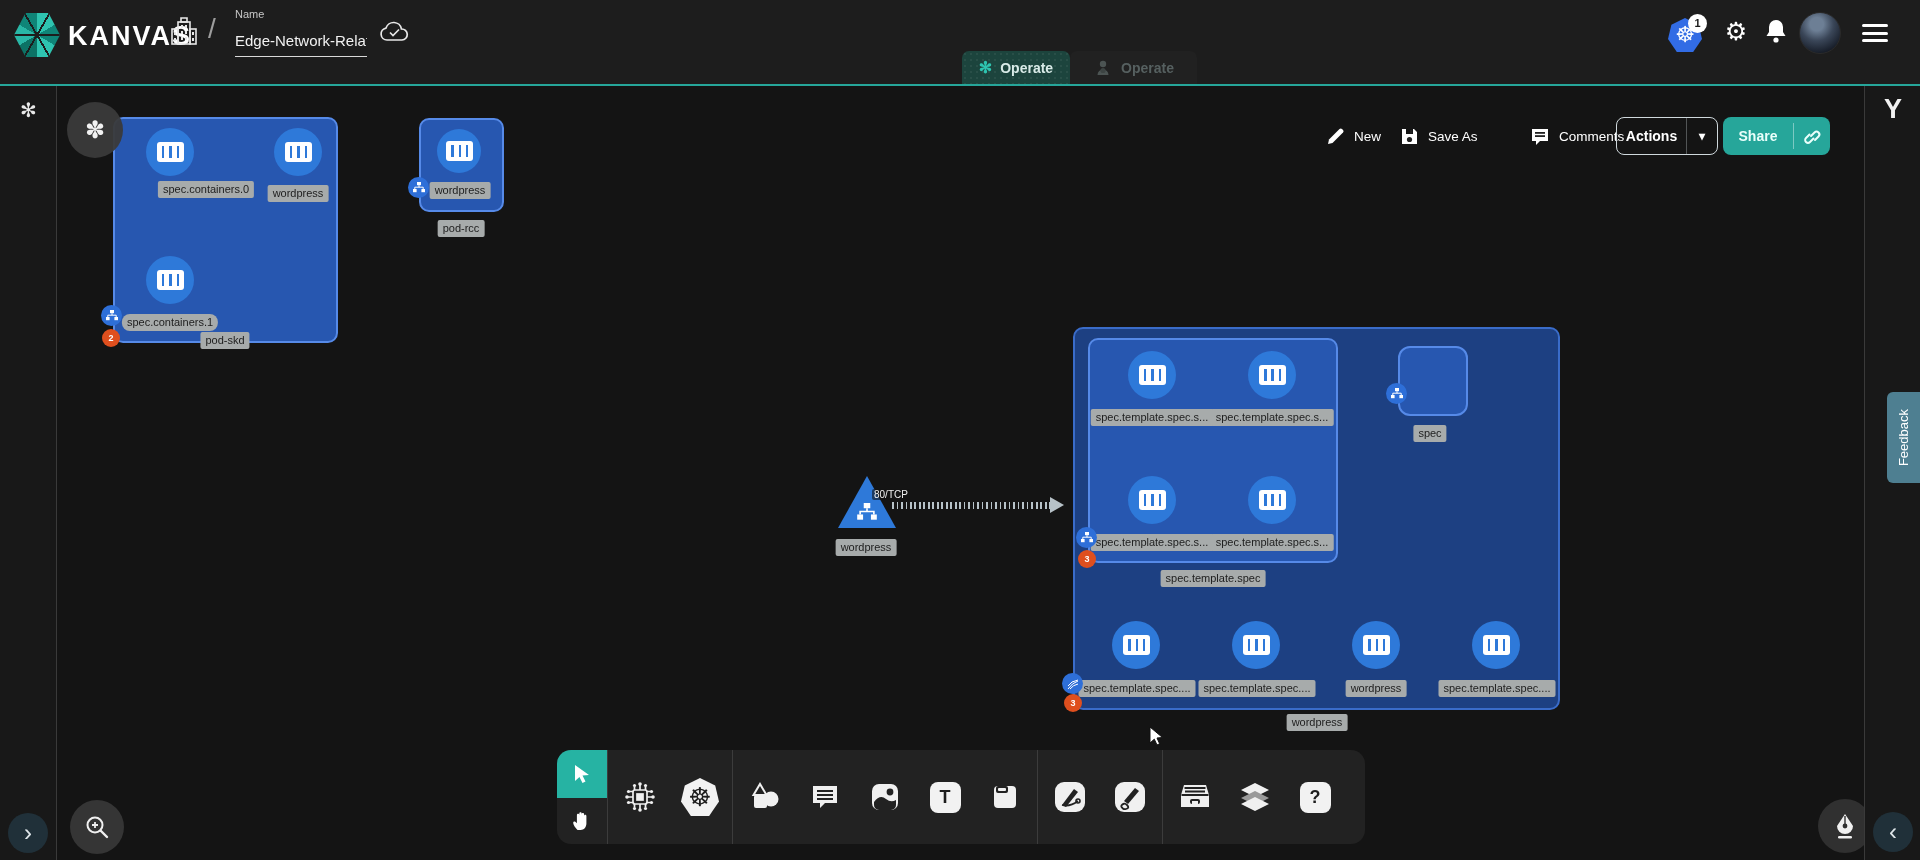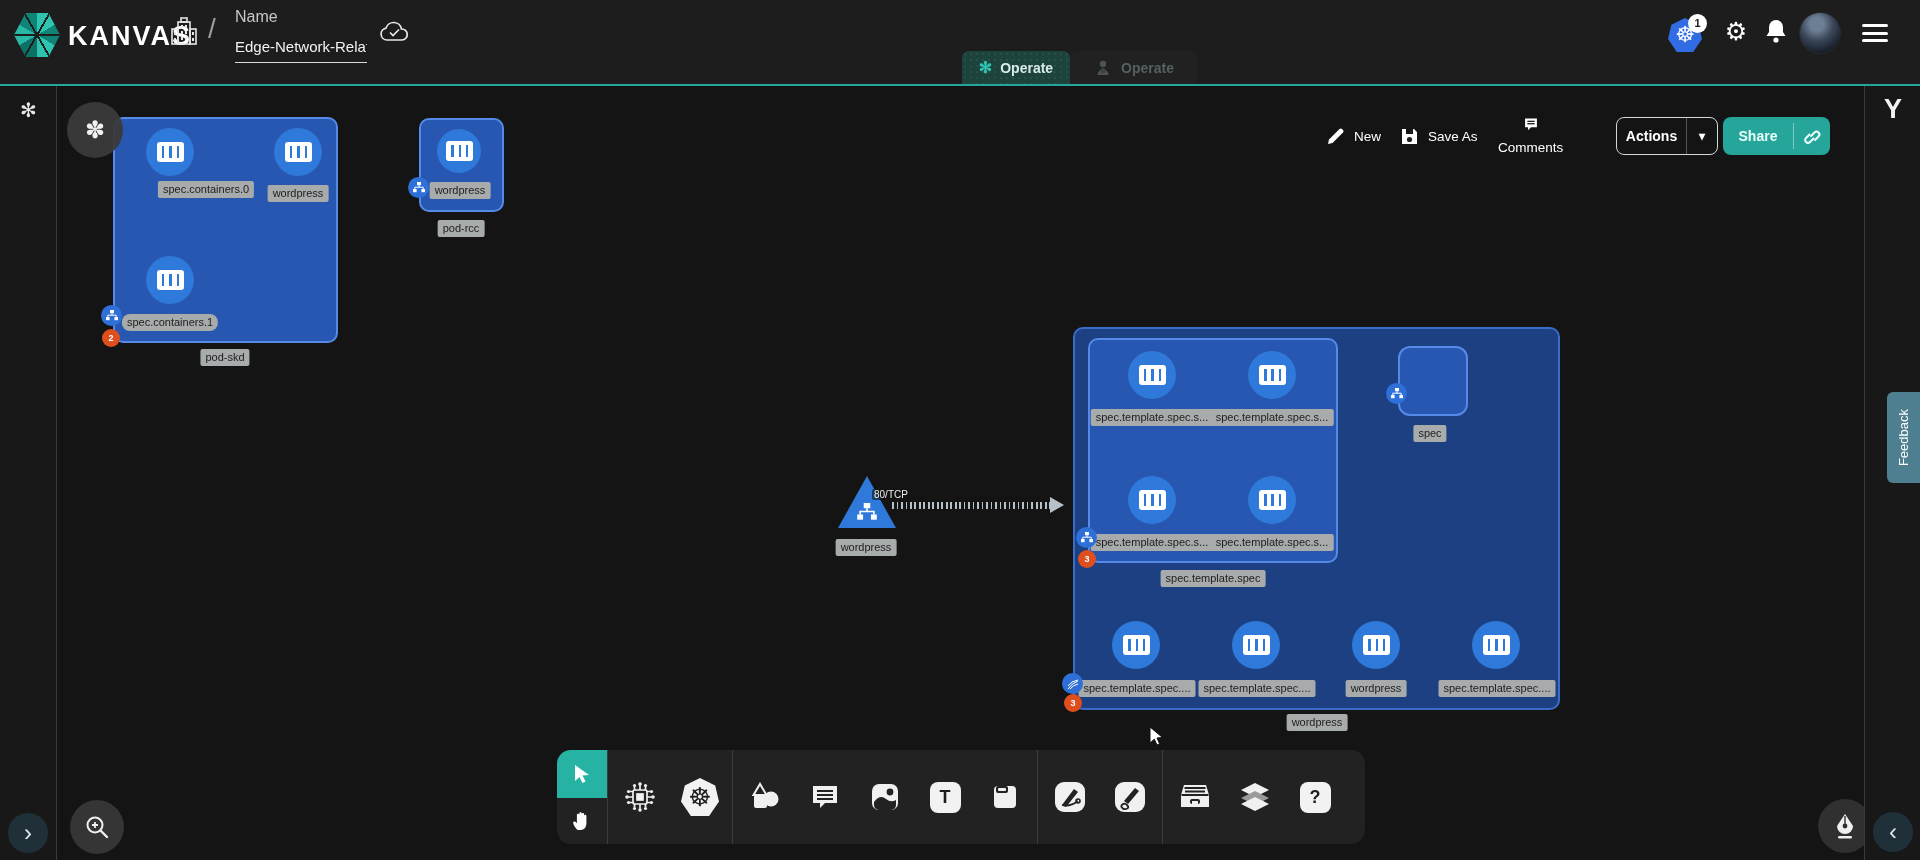--- a/index.html
+++ b/index.html
@@ -13,21 +13,21 @@
     clip-path:polygon(25% 2%,75% 2%,100% 50%,75% 98%,25% 98%,0% 50%);
     background:
       linear-gradient(60deg, transparent 48.5%, #1d1d1d 48.5% 51.5%, transparent 51.5%),
       linear-gradient(-60deg, transparent 48.5%, #1d1d1d 48.5% 51.5%, transparent 51.5%),
       linear-gradient(0deg, transparent 48.5%, #1d1d1d 48.5% 51.5%, transparent 51.5%),
       conic-gradient(#2ec4b0 0 60deg,#0f8578 60deg 120deg,#2ec4b0 120deg 180deg,#0c7265 180deg 240deg,#29b7a6 240deg 300deg,#0f8578 300deg 360deg); }
   .logo-text { position:absolute; left:68px; top:21px; color:#fff; font-size:27px; font-weight:800; letter-spacing:2px; }
   .hdr-building { position:absolute; left:170px; top:16px; }
   .hdr-slash { position:absolute; left:208px; top:13px; color:#9e9e9e; font-size:28px; font-weight:300; }
   .name-field { position:absolute; left:235px; top:8px; width:132px; }
-  .name-field .lbl { color:#c7c7c7; font-size:16px; display:block; margin-bottom:10px; }
+  .name-field .lbl { color:#c7c7c7; font-size:11px; display:block; margin-bottom:10px; }
   .name-field input { width:132px; background:transparent; border:none; border-bottom:1px solid #d9d9d9; color:#f2f2f2; font-size:15px; font-family:"Liberation Sans",sans-serif; padding:2px 0 7px 0; outline:none; }
   .hdr-cloud { position:absolute; left:378px; top:20px; }
   .k8s-env { position:absolute; left:1668px; top:14px; width:44px; height:40px; }
   .k8s-hept { position:absolute; left:0; top:4px; width:34px; height:34px; background:#326ce5;
     clip-path:polygon(50% 0%,90% 20%,100% 62%,74% 100%,26% 100%,0% 62%,10% 20%); color:#fff; font-size:22px; line-height:34px; text-align:center; }
   .k8s-count { position:absolute; left:20px; top:0; width:19px; height:19px; border-radius:50%; background:#fff; color:#1b1b1b; font-size:11px; font-weight:700; text-align:center; line-height:19px; }
   .icon-btn { position:absolute; top:14px; width:34px; height:34px; display:flex; align-items:center; justify-content:center; color:#fff; }
   .gear-btn { left:1719px; font-size:25px; }
   .bell-btn { left:1759px; }
   .avatar { position:absolute; left:1799px; top:12px; width:42px; height:42px; border-radius:50%;
@@ -59,21 +59,21 @@
   .feedback-tab span { writing-mode:vertical-rl; transform:rotate(180deg); color:#fff; font-size:13px; }
 
   
   .float-circle { position:absolute; border-radius:50%; display:flex; align-items:center; justify-content:center; z-index:20; }
   .flower-btn { left:67px; top:16px; width:56px; height:56px; background:rgba(58,58,58,0.95); color:#f2f2f2; font-size:24px; }
   .zoom-btn { left:70px; top:714px; width:54px; height:54px; background:#353535; }
   .nib-btn { left:1818px; top:713px; width:54px; height:54px; background:#303030; }
 
   
   .act { position:absolute; top:31px; height:38px; display:flex; align-items:center; gap:9px; color:#fff; font-size:13.5px; font-weight:400; z-index:25; }
-  .act-new { left:1326px; } .act-save { left:1400px; } .act-comments { left:1498px;flex-direction:column; }
+  .act-new { left:1326px; } .act-save { left:1400px; } .act-comments { left:1530px; }
   .actions-btn { position:absolute; left:1616px; top:31px; width:102px; height:38px; border:1px solid #cfd8dc; border-radius:8px; display:flex; align-items:center; color:#fff; font-size:14px; font-weight:600; z-index:25; }
   .actions-btn .txt { flex:1; text-align:center; }
   .actions-btn .sep { width:1px; height:100%; background:#cfd8dc55; }
   .actions-btn .caret { width:30px; text-align:center; font-size:12px; }
   .share-btn { position:absolute; left:1723px; top:31px; width:107px; height:38px; background:#26a69a; border-radius:8px; display:flex; align-items:center; color:#eafffb; font-size:14px; font-weight:600; z-index:25; }
   .share-btn .txt { flex:1; text-align:center; }
   .share-btn .sep { width:1px; height:70%; background:#ffffff66; }
   .share-btn .lnk { width:36px; display:flex; justify-content:center; }
 
   
@@ -261,21 +261,21 @@
             <rect x="4" y="0" width="4" height="3.2"></rect>
             <rect x="0" y="7" width="3.6" height="3.2"></rect>
             <rect x="8.4" y="7" width="3.6" height="3.2"></rect>
           </g>
           <g stroke="#fff" stroke-width="1" fill="none">
             <path d="M6 3.2 v2 M1.8 7 v-1.8 h8.4 v1.8"></path>
           </g>
         </svg>
     </div>
     <div class="badge badge-orange" style="left:102px; top:243px;">2</div>
-    <div class="chip" style="left:225px; top:263px;text-align:right;">pod-skd</div>
+    <div class="chip" style="left:225px; top:246px;text-align:right;">pod-skd</div>
 
     <div class="grp grp-light" style="left:419px; top:32px; width:85px; height:94px;"></div>
     <div class="cnode" style="left:437px; top:43px; width:44px; height:44px;">
         <span class="crate">
           <i></i>
         </span>
       </div>
     <div class="chip" style="left:460px; top:96px;">wordpress</div>
     <div class="badge badge-blue" style="left:408px; top:91px;">
       <svg width="12" height="11" viewBox="0 0 12 11">

